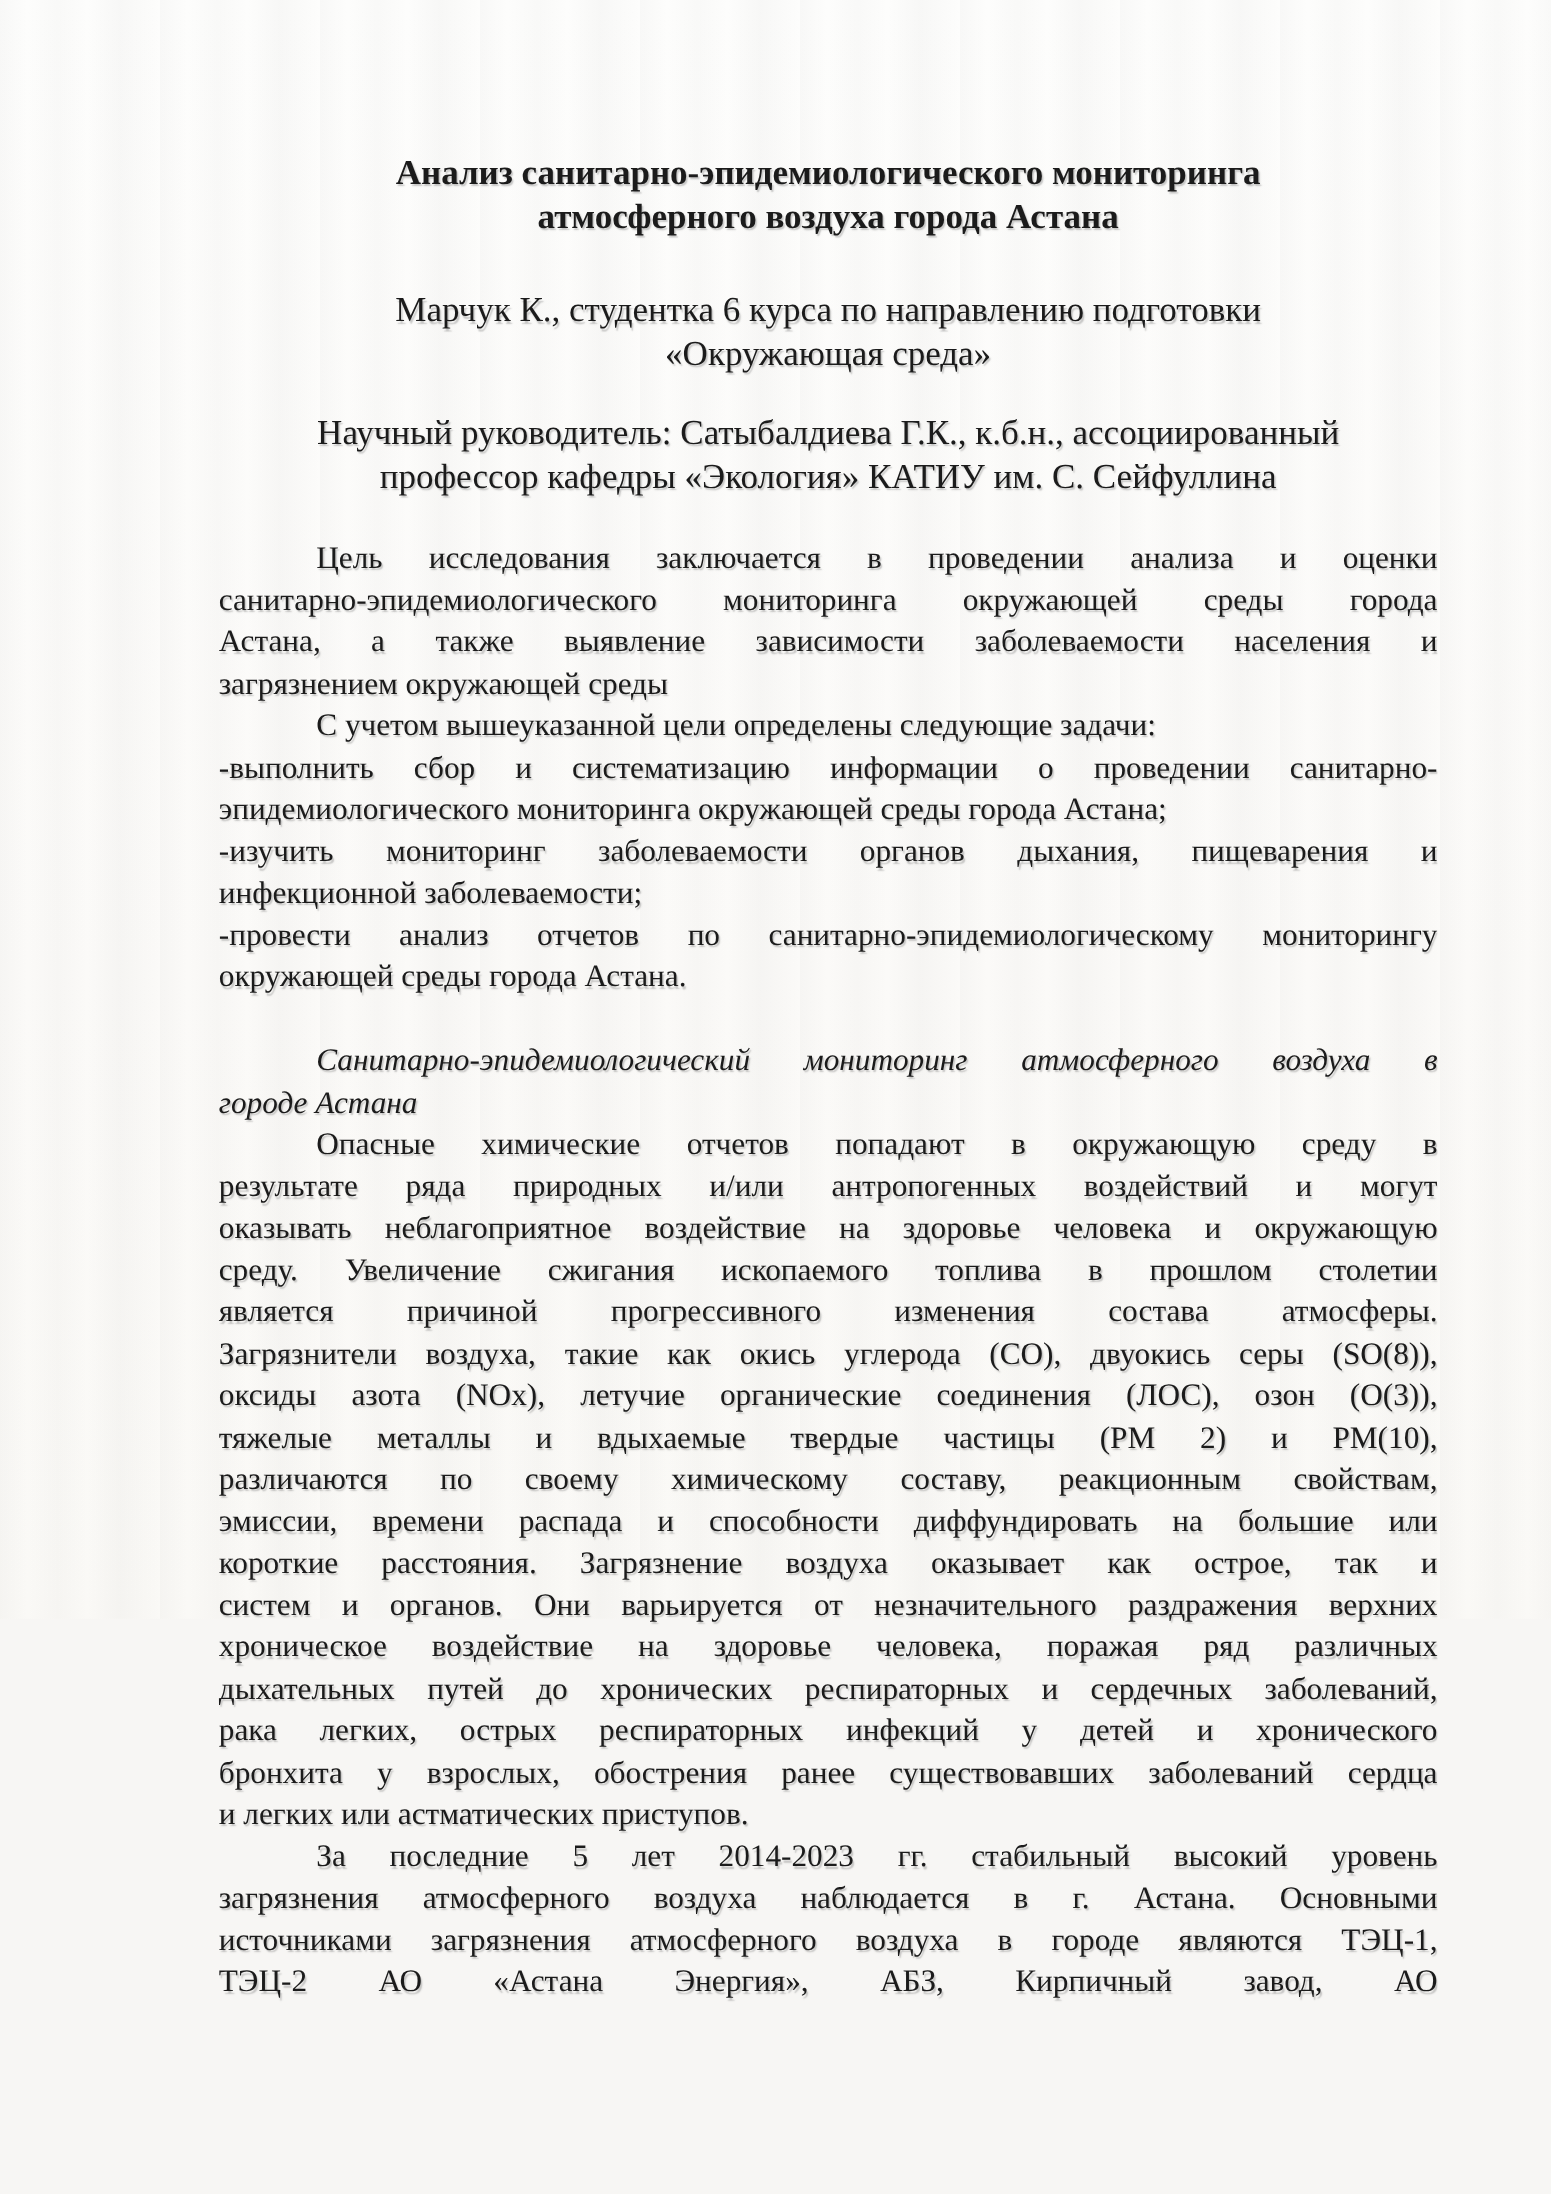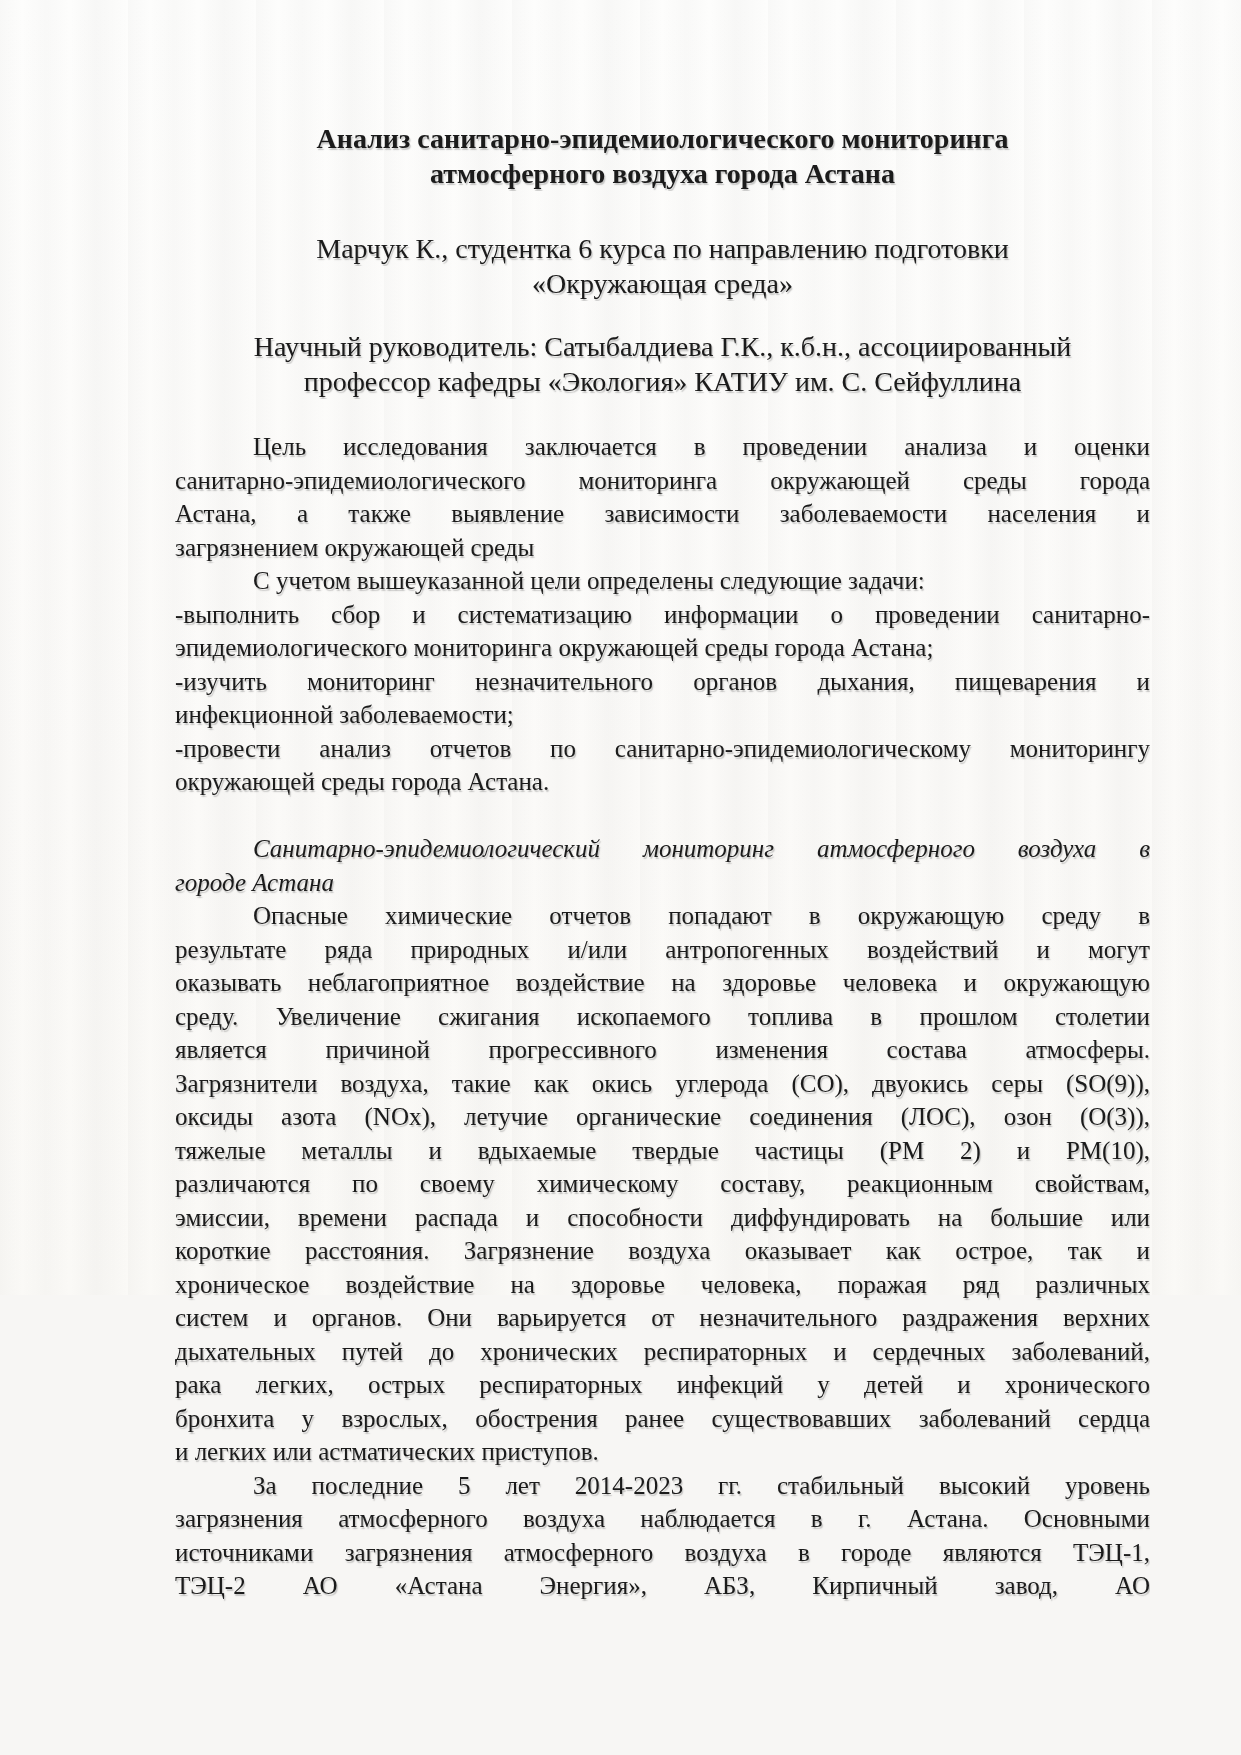--- a/index.html
+++ b/index.html
@@ -95,46 +95,46 @@
           <div class="line last">загрязнением окружающей среды</div>
         </div>
         <div class="para">
           <div class="line last indent">С учетом вышеуказанной цели определены следующие задачи:</div>
         </div>
         <div class="para">
           <div class="line justify">-выполнить сбор и систематизацию информации о проведении санитарно-</div>
           <div class="line last">эпидемиологического мониторинга окружающей среды города Астана;</div>
         </div>
         <div class="para">
-          <div class="line justify">-изучить мониторинг незначительного органов дыхания, пищеварения и</div>
+          <div class="line justify">-изучить мониторинг заболеваемости органов дыхания, пищеварения и</div>
           <div class="line last">инфекционной заболеваемости;</div>
         </div>
         <div class="para">
           <div class="line justify">-провести анализ отчетов по санитарно-эпидемиологическому мониторингу</div>
           <div class="line last">окружающей среды города Астана.</div>
         </div>
         <div class="blank-line"></div>
         <div class="para italic">
           <div class="line justify indent">Санитарно-эпидемиологический мониторинг атмосферного воздуха в</div>
           <div class="line last">городе Астана</div>
         </div>
         <div class="para">
           <div class="line justify indent">Опасные химические отчетов попадают в окружающую среду в</div>
           <div class="line justify">результате ряда природных и/или антропогенных воздействий и могут</div>
           <div class="line justify">оказывать неблагоприятное воздействие на здоровье человека и окружающую</div>
           <div class="line justify">среду. Увеличение сжигания ископаемого топлива в прошлом столетии</div>
           <div class="line justify">является причиной прогрессивного изменения состава атмосферы.</div>
-          <div class="line justify">Загрязнители воздуха, такие как окись углерода (CO), двуокись серы (SO(9)),</div>
+          <div class="line justify">Загрязнители воздуха, такие как окись углерода (CO), двуокись серы (SO(8)),</div>
           <div class="line justify">оксиды азота (NOx), летучие органические соединения (ЛОС), озон (O(3)),</div>
           <div class="line justify">тяжелые металлы и вдыхаемые твердые частицы (PM 2) и PM(10),</div>
           <div class="line justify">различаются по своему химическому составу, реакционным свойствам,</div>
           <div class="line justify">эмиссии, времени распада и способности диффундировать на большие или</div>
           <div class="line justify">короткие расстояния. Загрязнение воздуха оказывает как острое, так и</div>
+          <div class="line justify">систем и органов. Они варьируется от незначительного раздражения верхних</div>
           <div class="line justify">хроническое воздействие на здоровье человека, поражая ряд различных</div>
-          <div class="line justify">систем и органов. Они варьируется от незначительного раздражения верхних</div>
           <div class="line justify">дыхательных путей до хронических респираторных и сердечных заболеваний,</div>
           <div class="line justify">рака легких, острых респираторных инфекций у детей и хронического</div>
           <div class="line justify">бронхита у взрослых, обострения ранее существовавших заболеваний сердца</div>
           <div class="line last">и легких или астматических приступов.</div>
         </div>
         <div class="para">
           <div class="line justify indent">За последние 5 лет 2014-2023 гг. стабильный высокий уровень</div>
           <div class="line justify">загрязнения атмосферного воздуха наблюдается в г. Астана. Основными</div>
           <div class="line justify">источниками загрязнения атмосферного воздуха в городе являются ТЭЦ-1,</div>
           <div class="line justify">ТЭЦ-2 АО «Астана Энергия», АБЗ, Кирпичный завод, АО</div>

